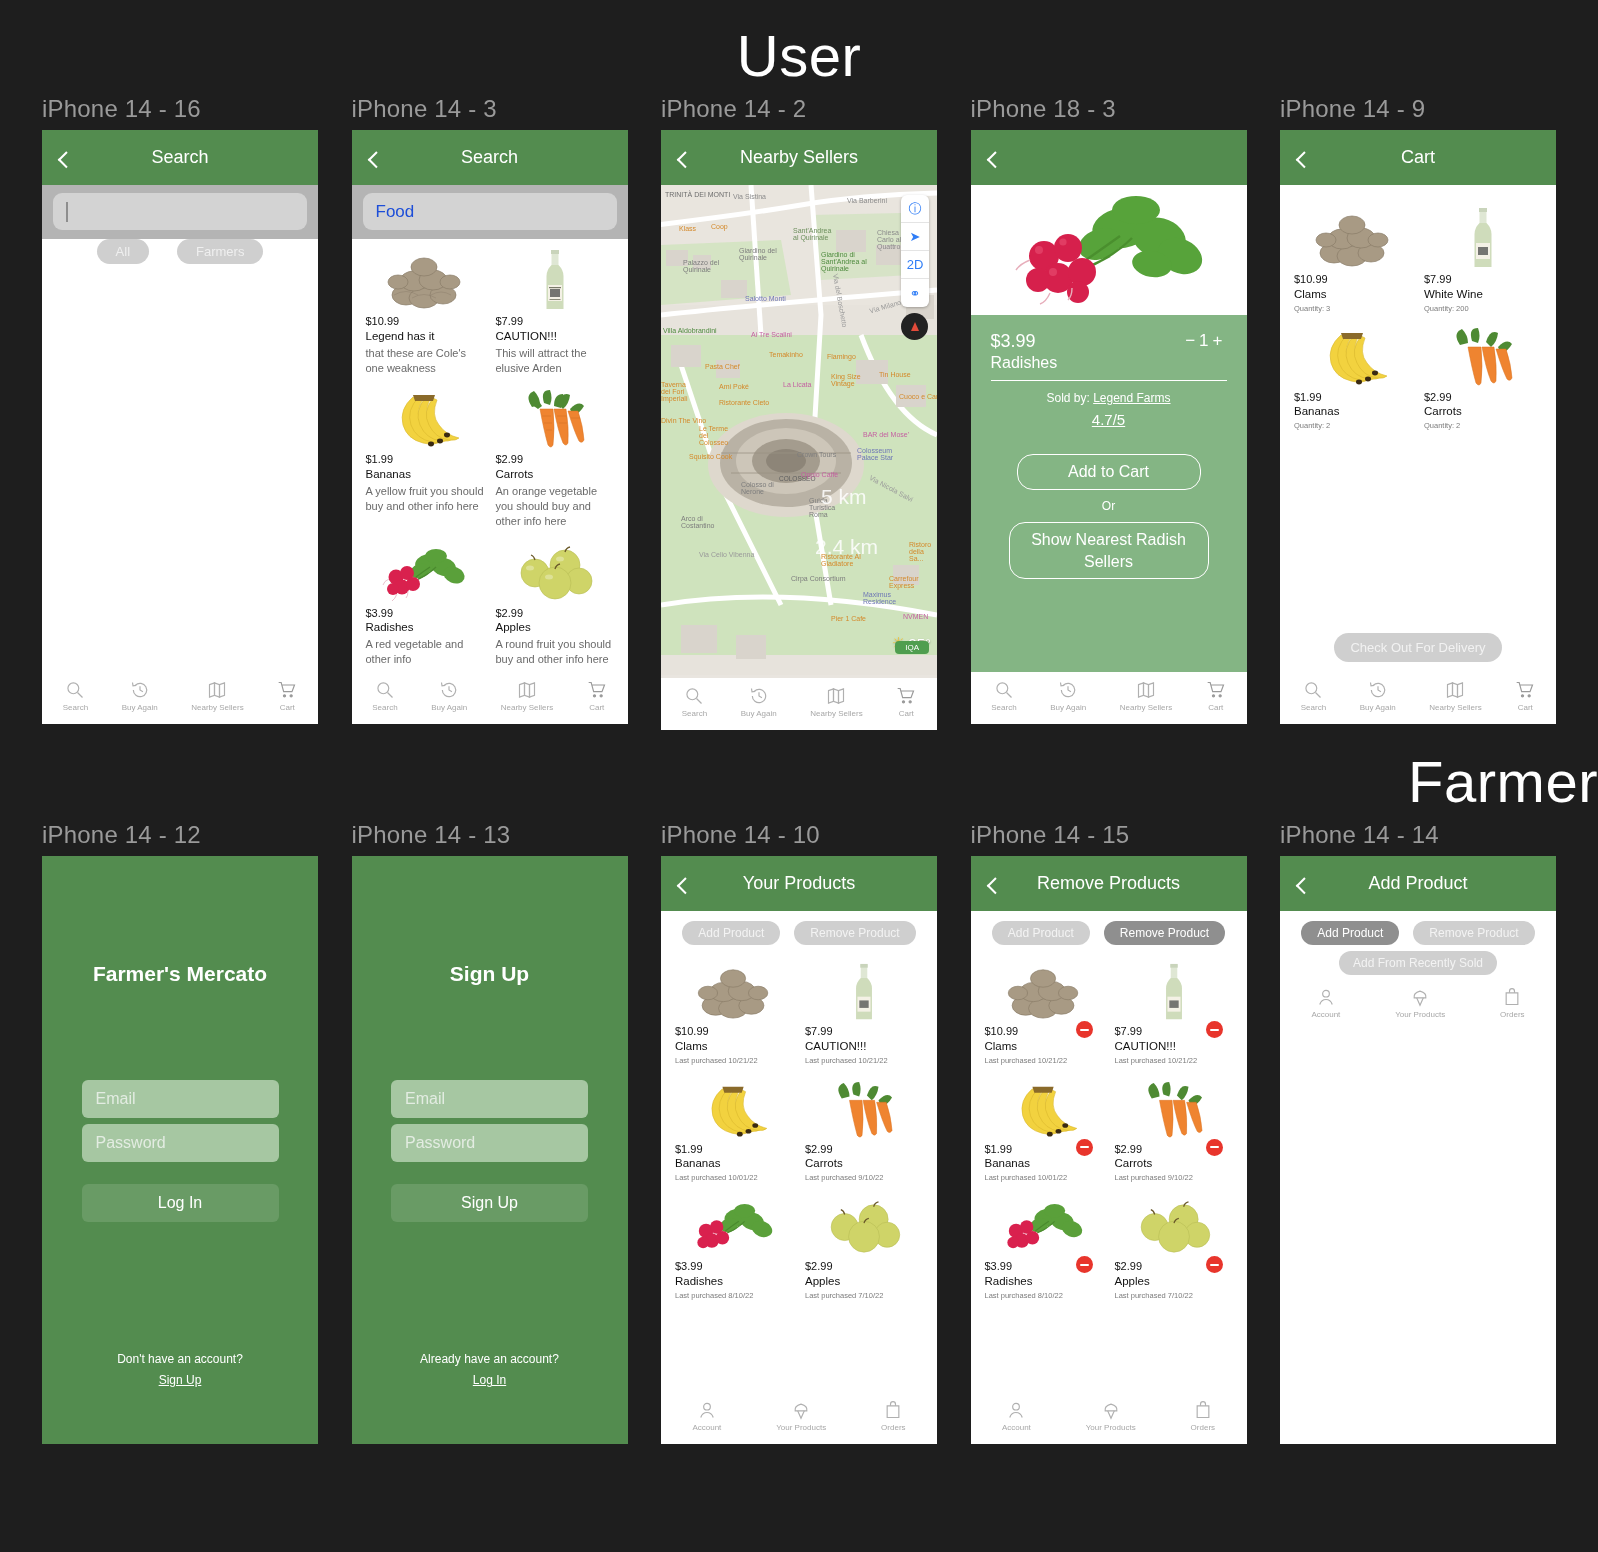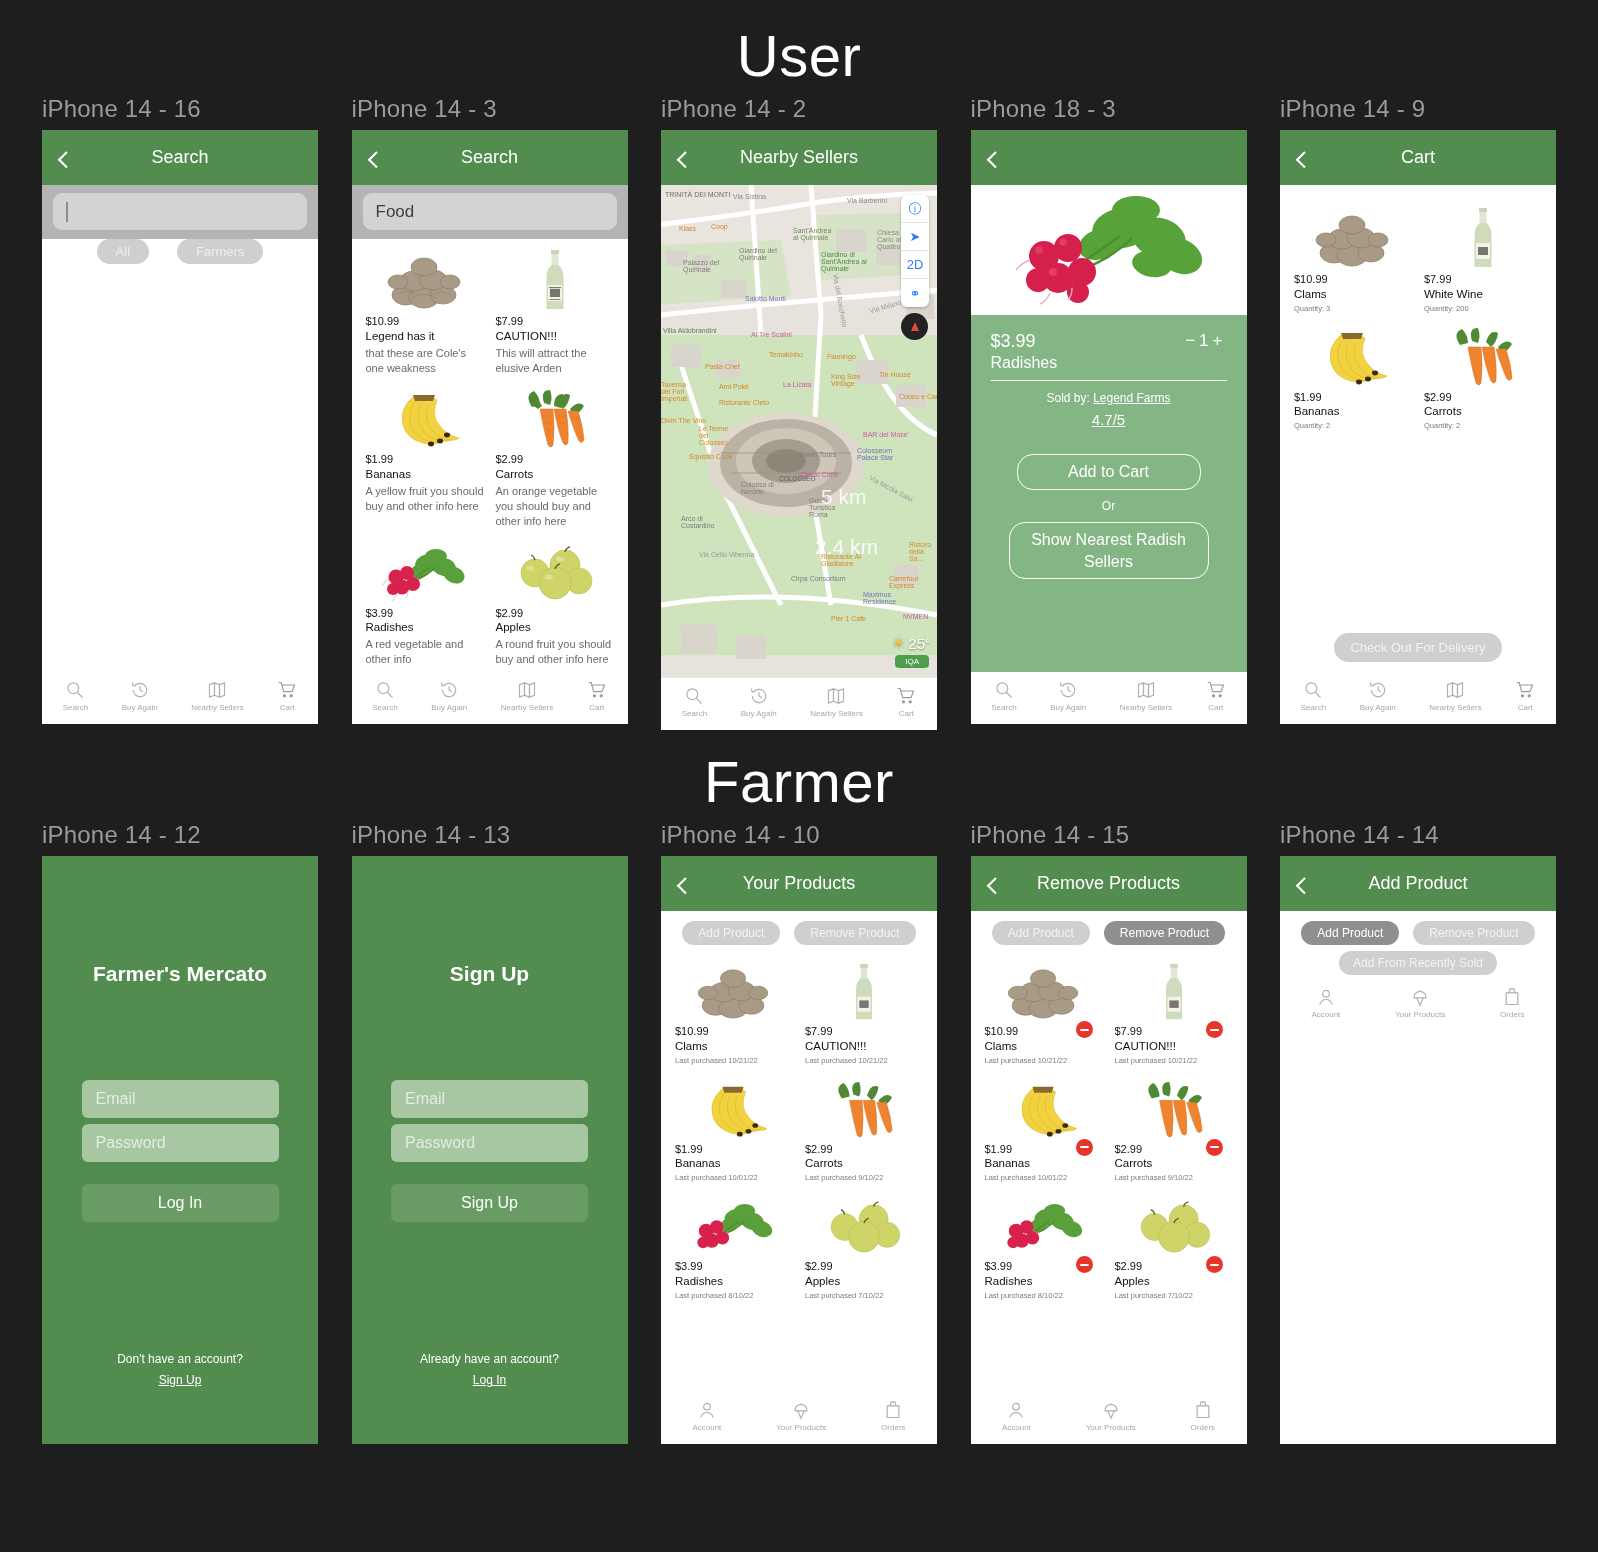--- a/index.html
+++ b/index.html
@@ -11,21 +11,21 @@
     position: relative;
   }
   .section-title {
     text-align: center;
     color: #ffffff;
     font-size: 58px;
     font-weight: 400;
     letter-spacing: 0.5px;
   }
   #user-title { padding-top: 22px; padding-bottom: 6px; }
-  #farmer-title { padding-top: 18px; padding-bottom: 6px; }
+  #farmer-title { padding-top: 18px; padding-bottom: 6px; text-align: right; }
 
   .row {
     display: flex;
     justify-content: space-between;
     padding: 0 42px;
     gap: 0;
   }
   .frame { width: 276px; }
   .frame-label {
     color: #9a9a9a;
@@ -76,21 +76,21 @@
     padding: 8px 11px 9px 11px;
   }
   .searchfield {
     background: #d3d3d3;
     border-radius: 9px;
     height: 37px;
     display: flex;
     align-items: center;
     padding: 0 13px;
     font-size: 17px;
-    color: #404040;
+    color: #1d4ed8;
   }
   .caret {
     width: 2px; height: 20px; background: #8e8e8e;
   }
   .pillrow {
     display: flex;
     justify-content: center;
     gap: 28px;
   }
   .pill {
@@ -167,21 +167,21 @@
     background: #222; display:flex; align-items:center; justify-content:center;
   }
   .compass::before{ content:""; width:0;height:0;border-left:4px solid transparent;border-right:4px solid transparent;border-bottom:9px solid #e34b3a; }
   .map-dist { position: absolute; color: #fff; font-size: 21px; opacity: .85; }
   .weather {
     position: absolute; right: 6px; bottom: 26px;
     color: #fff; font-size: 15px; display: flex; align-items: center; gap: 3px;
     text-shadow: 0 1px 2px rgba(0,0,0,.4);
   }
   .iqa {
-    position: absolute; right: 8px; bottom: 10px;
+    position: absolute; right: 8px; bottom: 24px;
     background: #4f9e4f; color: #fff; font-size: 8px;
     padding: 2px 10px; border-radius: 4px;
   }
   .map-label { position: absolute; font-size: 7px; white-space: nowrap; }
 
   
   .hero { background:#fff; flex: 0 0 130px; display:flex; align-items:center; justify-content:center; }
   .detail-panel {
     background: #84b584;
     flex: 1 1 auto;

